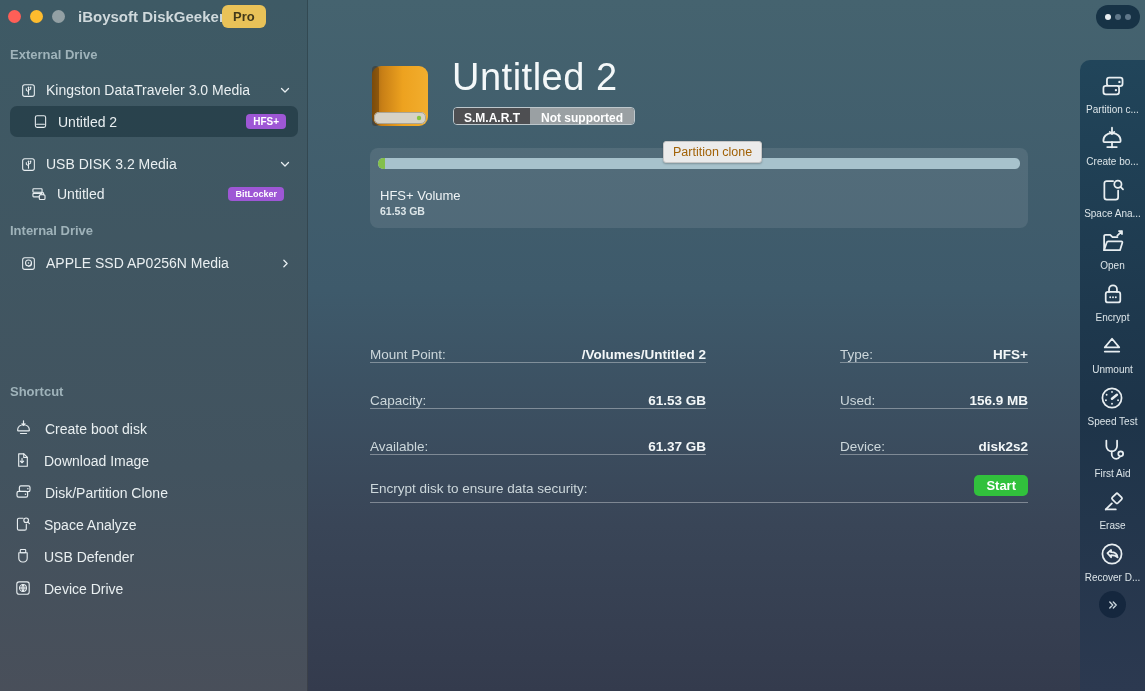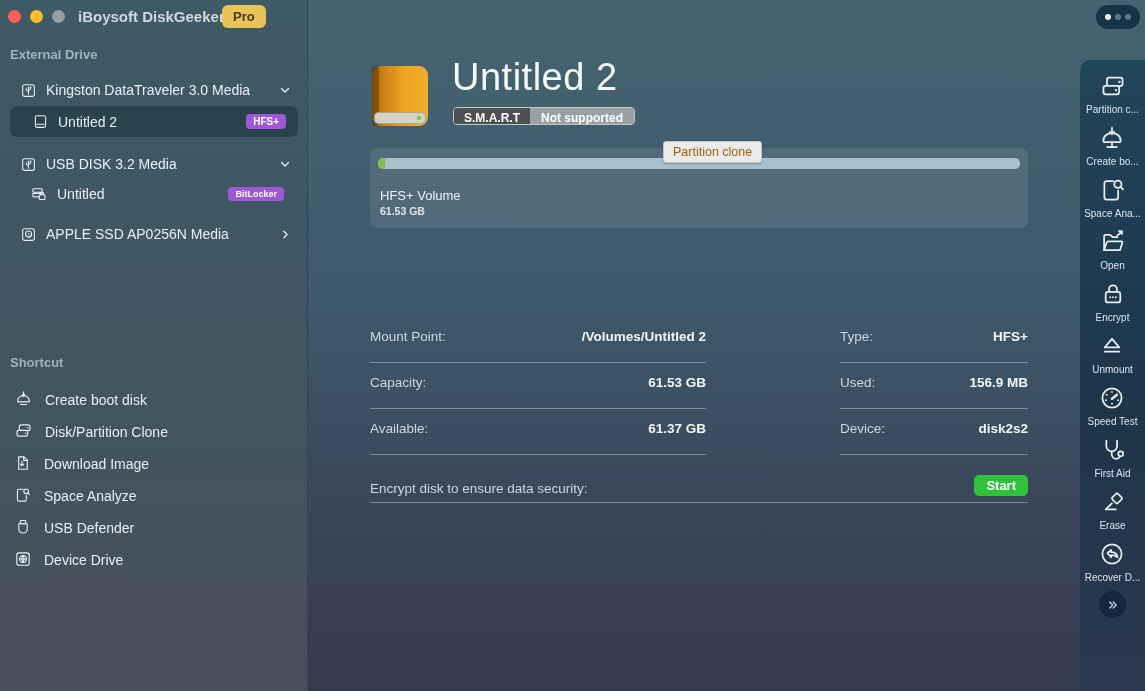--- a/index.html
+++ b/index.html
@@ -62,21 +62,21 @@
   .vol-panel { position:absolute; left:62px; top:148px; width:658px; height:80px;
     background:rgba(255,255,255,.09); border-radius:8px; }
   .vol-bar { position:absolute; left:8px; top:10px; width:642px; height:11px; border-radius:5px; background:#a7c2cc; overflow:hidden; }
   .vol-bar .used { position:absolute; left:0; top:0; bottom:0; width:7px; background:#83bf4a; border-radius:5px 0 0 5px; }
   .vol-name { position:absolute; left:10px; top:40px; font-size:13px; color:#eef3f5; }
   .vol-size { position:absolute; left:10px; top:57px; font-size:10.5px; font-weight:bold; color:#dde6e9; }
 
   .details { position:absolute; left:62px; top:317px; width:658px; }
   .d-row { display:flex; height:46px; align-items:flex-end; }
   .d-cell { display:flex; justify-content:space-between; align-items:flex-end;
-    border-bottom:1px solid rgba(255,255,255,.35); padding-bottom:18px; }
+    border-bottom:1px solid rgba(255,255,255,.35); padding-bottom:0; }
   .d-cell.left { width:336px; }
   .d-cell.gap { width:134px; border-bottom:none; }
   .d-cell.right { width:188px; }
   .d-label { font-size:13.5px; color:#ccd7db; }
   .d-value { font-size:13.5px; font-weight:bold; color:#f3f7f8; }
   .d-row.encrypt { height:48px; border-bottom:1px solid rgba(255,255,255,.35); justify-content:space-between; padding-bottom:6px; }
   .start-btn { background:#31c13c; border:none; color:#fff; font-weight:bold; font-size:13px;
     padding:3px 12px; border-radius:5px; font-family:"Liberation Sans",sans-serif; cursor:pointer; }
 
   .more-btn { position:absolute; right:5px; top:5px; width:44px; height:24px; border-radius:12px;
@@ -160,20 +160,21 @@
       <svg class="ic" width="18" height="18" viewBox="0 0 24 24">
           <rect x="3.9" y="5" width="12.2" height="4.6" rx="1"></rect>
           <rect x="3.9" y="11.2" width="12.2" height="4.6" rx="1"></rect>
           <rect class="mask" x="12.4" y="13" width="7.6" height="6.4" rx="1.4" style="stroke:#e8eef1"></rect>
           <path d="M14.4 13v-1.5a1.9 1.9 0 013.8 0V13"></path>
         </svg>
       <span class="lbl">Untitled</span>
       <span class="vol-badge">BitLocker</span>
     </div>
 
+    <div class="sec-label internal">Internal Drive</div>
 
     <div class="drive-row apple">
       <svg class="ic" width="17" height="17" viewBox="0 0 24 24">
           <rect x="3.75" y="3.75" width="16.5" height="16.5" rx="3"></rect>
           <circle cx="12" cy="11.3" r="4.2"></circle>
           <circle class="fl" cx="12" cy="11.3" r="1.1"></circle>
           <path d="M16.2 11.3c0 3.2-1.4 4.7-4.2 4.7"></path>
         </svg>
       <span class="lbl">APPLE SSD AP0256N Media</span>
       <span class="chev">
@@ -188,35 +189,35 @@
     <div class="shortcut-list">
       <div class="sc-row">
         <svg class="ic" width="19" height="19" viewBox="0 0 24 24">
             <path d="M4.6 15.4c-.1-4.4 3.2-6.9 7.4-6.9s7.5 2.5 7.4 6.9c0 .5-.4.9-.9.9H5.5c-.5 0-.9-.4-.9-.9z"></path>
             <path d="M12 3.6v5.6M12 9.2l-1.9-1.9M12 9.2l1.9-1.9"></path>
             <path d="M8.2 19.6h7.6"></path>
           </svg>
         <span class="lbl">Create boot disk</span>
       </div>
       <div class="sc-row">
+        <svg class="ic" width="18" height="18" viewBox="0 0 24 24">
+            <path d="M6.25 3.75h6.9l4.6 4.6v11.9H6.25z"></path>
+            <path d="M13 3.9v4.7h4.7"></path>
+            <path d="M10.7 9.6v6.1M10.7 15.7l-2.2-2.2M10.7 15.7l2.2-2.2"></path>
+          </svg>
+        <span class="lbl">Download Image</span>
+      </div>
+      <div class="sc-row">
         <svg class="ic" width="19" height="19" viewBox="0 0 24 24">
             <rect x="6.8" y="4.9" width="13.4" height="7.2" rx="2"></rect>
             <circle class="fl" cx="17.5" cy="8.5" r="1"></circle>
             <rect class="mask" x="3.8" y="11.9" width="13.4" height="7.2" rx="2" style="stroke:#e8eef1"></rect>
             <circle class="fl" cx="14.5" cy="15.5" r="1"></circle>
           </svg>
         <span class="lbl">Disk/Partition Clone</span>
-      </div>
-      <div class="sc-row">
-        <svg class="ic" width="18" height="18" viewBox="0 0 24 24">
-            <path d="M6.25 3.75h6.9l4.6 4.6v11.9H6.25z"></path>
-            <path d="M13 3.9v4.7h4.7"></path>
-            <path d="M10.7 9.6v6.1M10.7 15.7l-2.2-2.2M10.7 15.7l2.2-2.2"></path>
-          </svg>
-        <span class="lbl">Download Image</span>
       </div>
       <div class="sc-row">
         <svg class="ic" width="18" height="18" viewBox="0 0 24 24">
             <path d="M16.4 12.5v5.7a2 2 0 01-2 2H6.6a2 2 0 01-2-2V6.3a2 2 0 012-2h5.5"></path>
             <circle cx="16.2" cy="7.1" r="3.1"></circle>
             <path d="M18.5 9.4l2.1 2.1"></path>
           </svg>
         <span class="lbl">Space Analyze</span>
       </div>
       <div class="sc-row">

